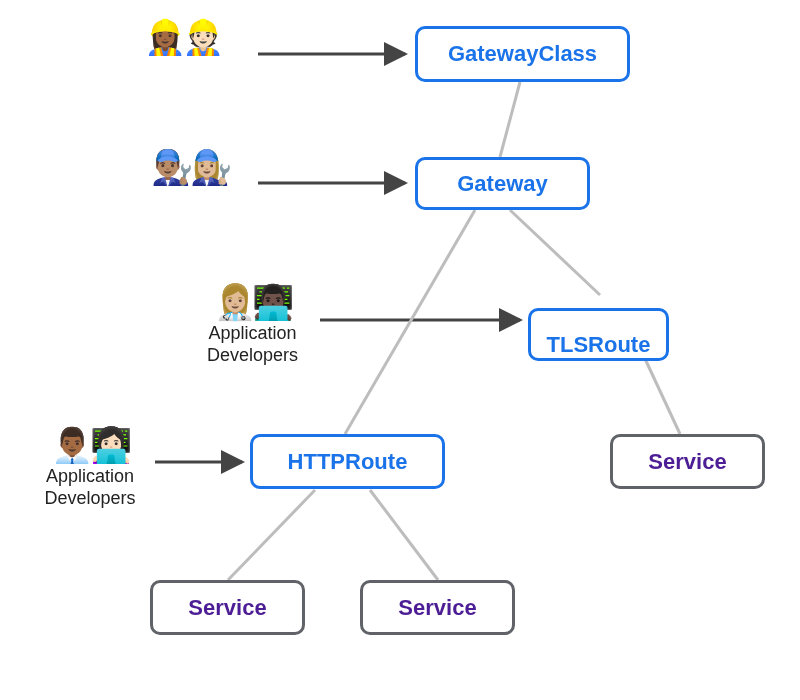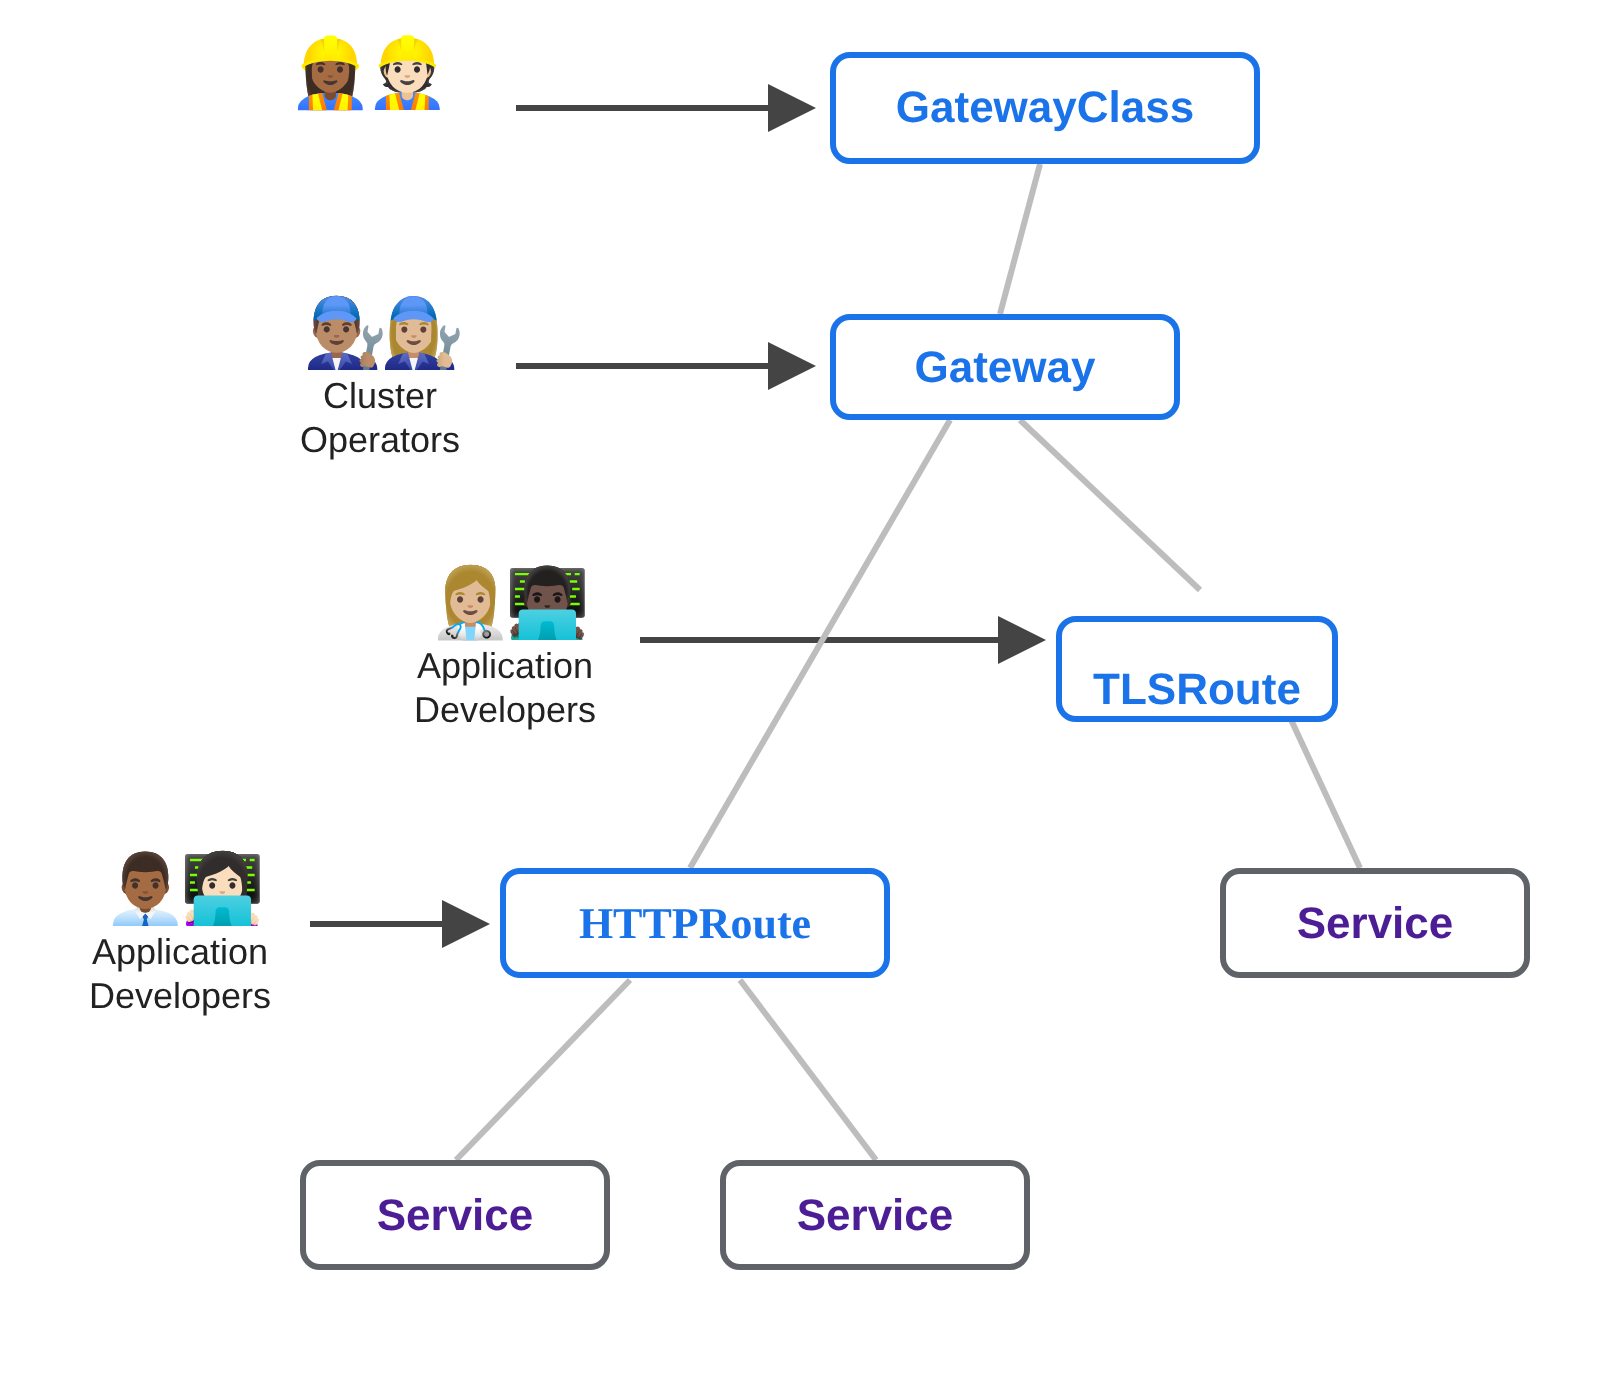--- a/index.html
+++ b/index.html
@@ -96,21 +96,21 @@
 </div>
 
 <div class="node blue" style="left:415px; top:157px; width:175px; height:53px;text-align:center;">
   <span>Gateway</span>
 </div>
 
 <div class="node blue" style="left:528px; top:308px; width:141px; height:53px;align-items:flex-end;">
   <span>TLSRoute</span>
 </div>
 
-<div class="node blue" style="left:250px; top:434px; width:195px; height:55px;font-family:Liberation Serif, serif;">
+<div class="node blue" style="left:250px; top:434px; width:195px; height:55px;">
   <span>HTTPRoute</span>
 </div>
 
 <div class="node gray" style="left:610px; top:434px; width:155px; height:55px;">
   <span>Service</span>
 </div>
 
 <div class="node gray" style="left:150px; top:580px; width:155px; height:55px;">
   <span>Service</span>
 </div>
@@ -118,22 +118,20 @@
 <div class="node gray" style="left:360px; top:580px; width:155px; height:55px;">
   <span>Service</span>
 </div>
 
 <div class="persona" style="left:110px; top:20px; width:145px;">
   <div class="emojis">👷🏾‍♀️👷🏻</div>
 </div>
 
 <div class="persona" style="left:130px; top:150px; width:120px;">
   <div class="emojis">👨🏽‍🔧👩🏼‍🔧</div>
-  <div class="label">Cluster
-Operators</div>
 </div>
 
 <div class="persona" style="left:190px; top:285px; width:125px;">
   <div class="emojis">👩🏼‍⚕️👨🏿‍💻</div>
   <div class="label">Application
 Developers</div>
 </div>
 
 <div class="persona" style="left:30px; top:428px; width:120px;">
   <div class="emojis">👨🏾‍💼👩🏻‍💻</div>

